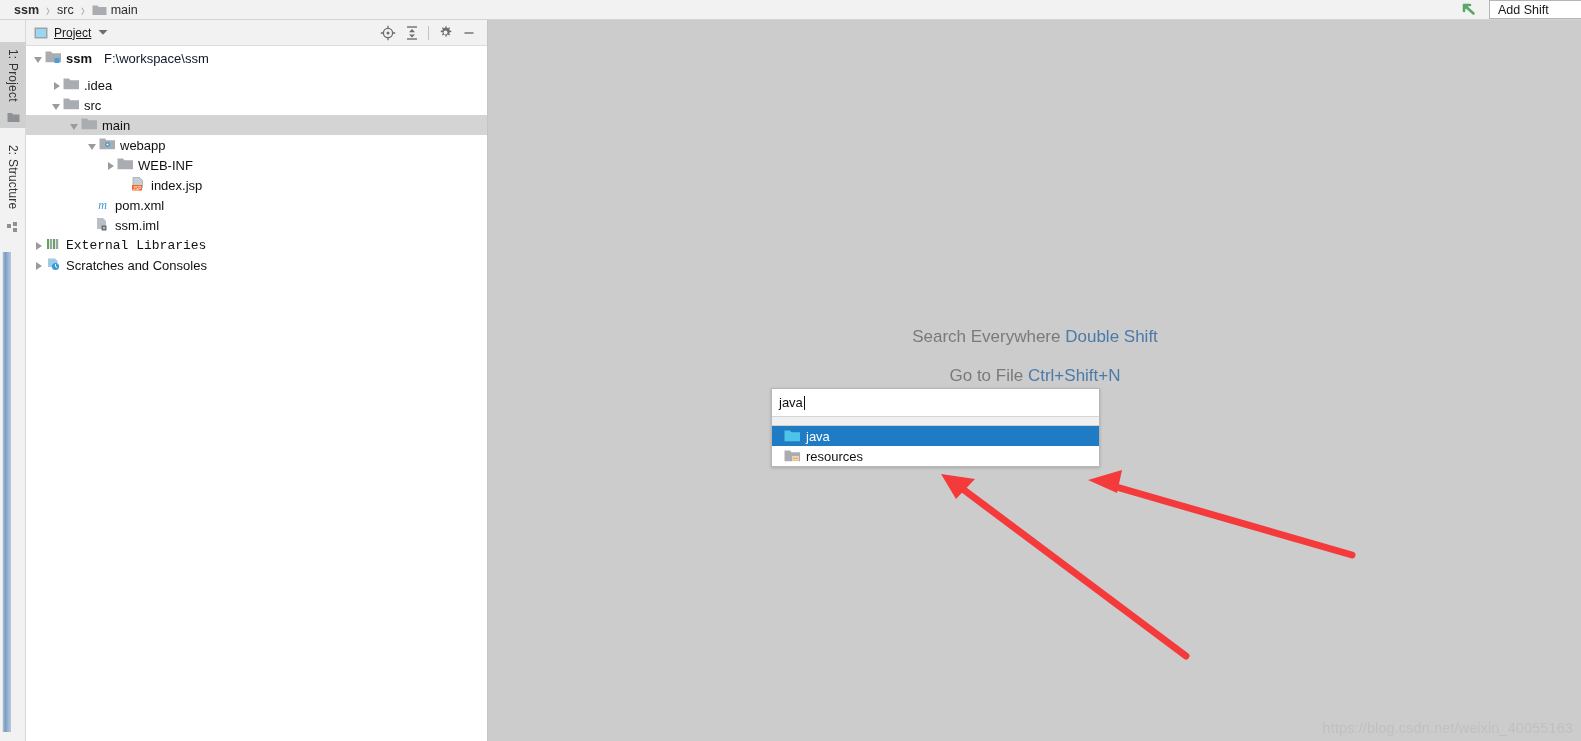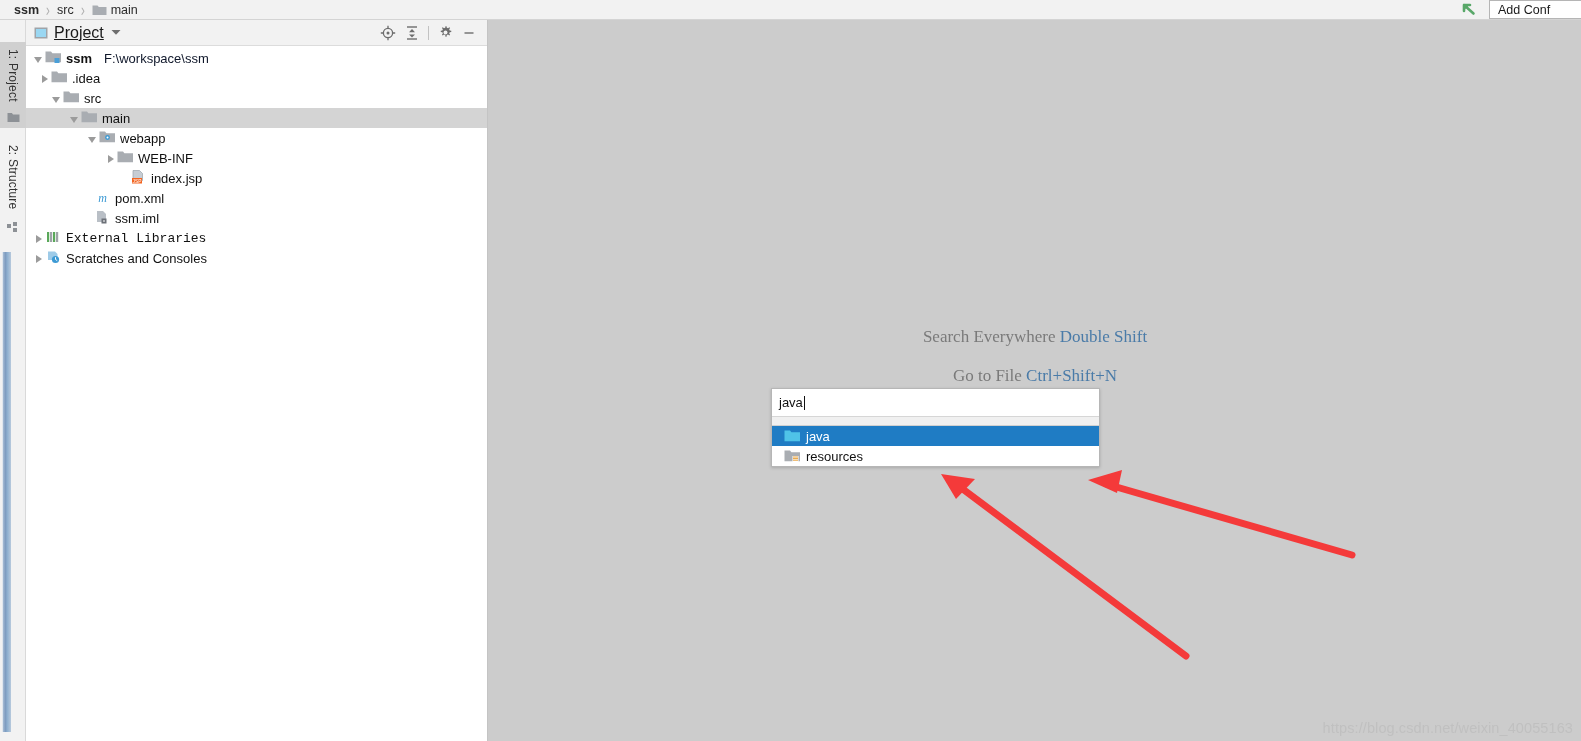--- a/index.html
+++ b/index.html
@@ -62,21 +62,21 @@
   .projpanel {
     position: absolute; left: 26px; top: 20px; width: 462px; height: 721px;
     background: #ffffff; border-right: 1px solid #c4c4c4;
   }
   .projhead {
     position: relative; height: 26px; background: #f2f2f2;
     border-bottom: 1px solid #dcdcdc; display: flex; align-items: center;
     padding: 0 6px 0 8px;
   }
   .projhead-title {
-    font-size: 16px; color: #1a1a1a; margin-left: 6px; text-decoration: underline;
+    font-size: 12px; color: #1a1a1a; margin-left: 6px; text-decoration: underline;
   }
   .projhead-tools { margin-left: auto; display: flex; align-items: center; gap: 0; }
   .tbtn {
     width: 24px; height: 24px; display: flex; align-items: center; justify-content: center;
     cursor: default;
   }
   .tdiv { width: 1px; height: 14px; background: #c2c2c2; margin: 0 4px; }
 
   
   .tree { position: relative; padding-top: 2px; }
@@ -99,21 +99,21 @@
   .ticon { width: 17px; height: 16px; flex: 0 0 17px; margin-right: 4px; position: relative; }
   .tlabel { }
   .tlabel.bold { font-weight: bold; }
   .tpath { color: #0f172a; margin-left: 12px; font-size: 13px; }
 
   
   .editor {
     position: absolute; left: 489px; top: 20px; width: 1092px; height: 721px;
     background: #cccccc;
   }
-  .hint { position: absolute; width: 100%; text-align: center; font-size: 17px; color: #7a7a7a; font-family: Liberation Serif, serif; }
+  .hint { position: absolute; width: 100%; text-align: center; font-size: 17px; color: #7a7a7a; }
   .hint .key { color: #4a7ba8; }
   .hint1 { top: 307px; }
   .hint2 { top: 346px; }
 
   .watermark {
     position: absolute; right: 8px; bottom: 5px;
     font-size: 14.5px; color: #c0c0c0; letter-spacing: 0.1px;
   }
 
   
@@ -176,21 +176,21 @@
     </div>
 
     <div class="topbar-right">
       <div class="run-arrow">
         <svg width="18" height="16" viewBox="0 0 18 16">
           <path d="M3 3 L12.5 11.5 M3 3 L3 9 M3 3 L9 3" stroke="#59a869" stroke-width="2.6" fill="none" stroke-linecap="round"></path>
           <path d="M2.2 2.2 l6.5 0.4 l-6.1 6.1 z" fill="#59a869"></path>
         </svg>
       </div>
       <div class="addconf">
-        <span>Add Conf</span>
+        <span>Add Shift</span>
       </div>
     </div>
   </div>
 
   <div class="toolstrip">
     <div class="vtab vtab-proj active">
       <span>1: Project</span>
     </div>
     <span class="vtab-icon" style="top:92px;">
       <svg width="13" height="11" viewBox="0 0 13 11">
@@ -264,21 +264,21 @@
         <span class="ticon">
           <svg width="17" height="14" viewBox="0 0 17 14">
             <path d="M0.5 1.5 h5.5 l1.4 1.7 h8.6 v9 h-15.5 z" fill="#a9adb2"></path>
             <rect x="9.5" y="8" width="5" height="5" fill="#4a9fd8"></rect>
           </svg>
         </span>
         <span class="tlabel bold">ssm</span>
         <span class="tpath">F:\workspace\ssm</span>
       </div>
 
-      <div class="trow" style="padding-left:12px;">
+      <div class="trow" style="padding-left:24px;margin-top:7px;">
         <span class="twist closed"></span>
         <span class="ticon">
           <svg width="17" height="14" viewBox="0 0 17 14">
             <path d="M0.5 1.5 h5.5 l1.4 1.7 h8.6 v9 h-15.5 z" fill="#a9adb2"></path>
           </svg>
         </span>
         <span class="tlabel">.idea</span>
       </div>
 
       <div class="trow" style="padding-left:24px;">

